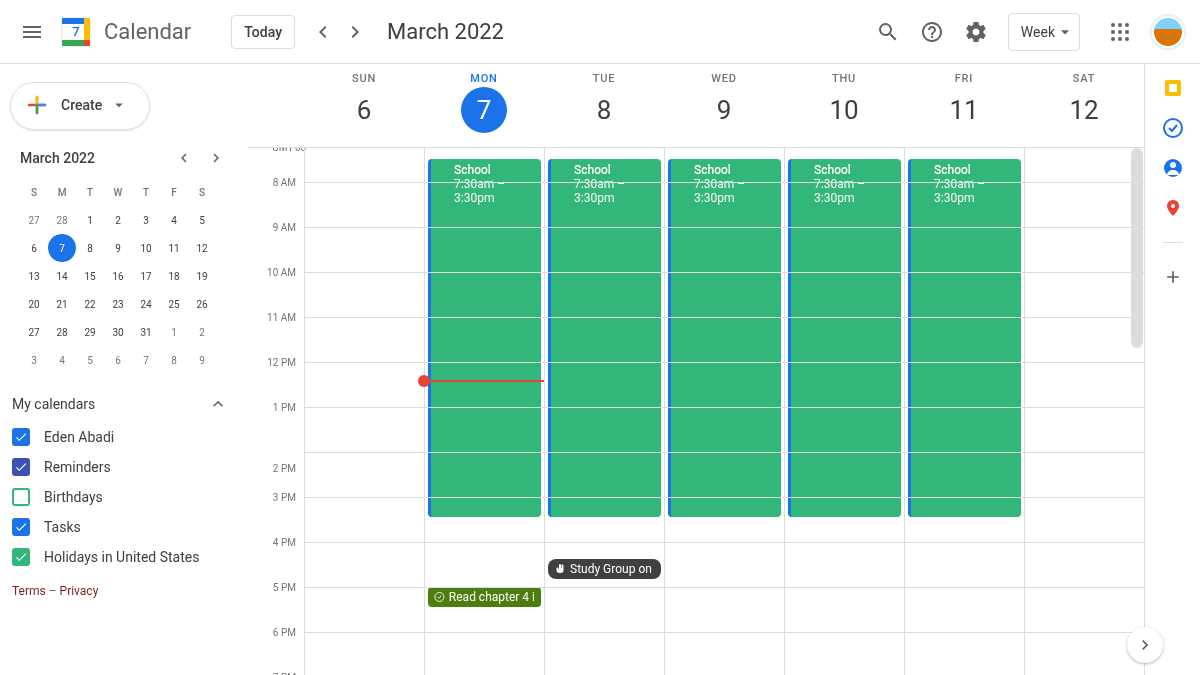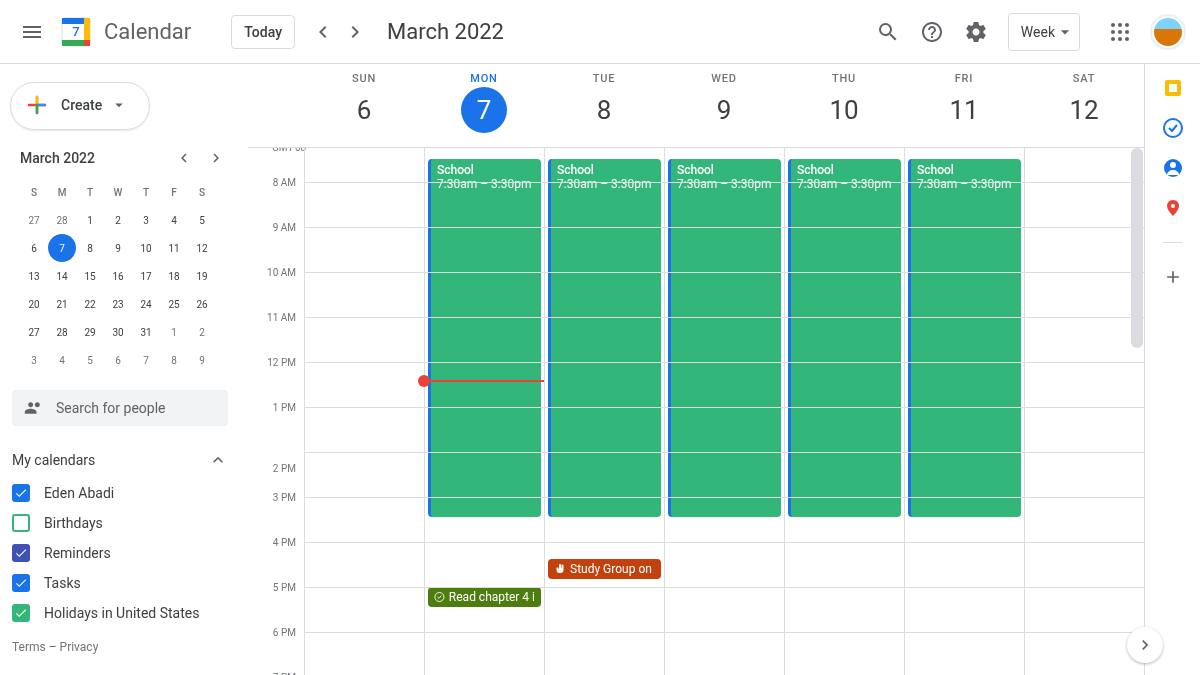--- a/index.html
+++ b/index.html
@@ -49,41 +49,41 @@
 
 .cal-section-header { display: flex; align-items: center; justify-content: space-between; padding: 8px 0; cursor: pointer; }
 .cal-section-title { font-size: 14px; font-weight: 400; color: #3c4043; }
 .cal-section-actions { display: flex; align-items: center; gap: 8px; color: #5f6368; }
 .cal-item { display: flex; align-items: center; padding: 6px 0; cursor: pointer; }
 .cal-checkbox { width: 18px; height: 18px; border-radius: 3px; margin-right: 14px; display: flex; align-items: center; justify-content: center; }
 .cal-checkbox.checked { color: #fff; }
 .cal-label { font-size: 14px; color: #3c4043; }
 
 .footer-links { margin-top: 12px; font-size: 12px; color: #5f6368; }
-.footer-links a { color: #737373; text-decoration: none; }
+.footer-links a { color: #7f1d1d; text-decoration: none; }
 
 
 .main { flex: 1; display: flex; flex-direction: column; position: relative; }
 .day-headers { display: flex; height: 84px; padding-left: 56px; border-bottom: 1px solid #dadce0; }
 .day-header { flex: 1; display: flex; flex-direction: column; align-items: center; padding-top: 8px; }
 .day-name { font-size: 11px; font-weight: 500; color: #70757a; letter-spacing: 0.8px; }
 .day-name.today { color: #1a73e8; }
 .day-num { font-size: 26px; color: #3c4043; width: 46px; height: 46px; display: flex; align-items: center; justify-content: center; border-radius: 50%; margin-top: 2px; cursor: pointer; }
 .day-num.today { background: #1a73e8; color: #fff; }
 
 .grid-wrap { flex: 1; overflow: hidden; position: relative; }
 .tz-label { position: absolute; left: 16px; top: -6px; font-size: 10px; color: #70757a; padding-left: 8px; }
 .time-grid { display: flex; height: 100%; position: relative; }
 .time-col { width: 56px; position: relative; }
 .time-label { position: absolute; right: 8px; font-size: 10px; color: #70757a; transform: translateY(-50%); }
 .day-cols { flex: 1; display: flex; position: relative; }
 .day-col { flex: 1; border-left: 1px solid #dadce0; position: relative; }
 .hour-line { position: absolute; left: 56px; right: 0; height: 1px; background: #dadce0; }
 
-.event { position: absolute; left: 3px; right: 3px; border-radius: 4px; padding: 4px 6px; font-size: 12px; color: #fff; overflow: hidden; cursor: pointer; }
+.event { position: absolute; left: 3px; right: 3px; border-radius: 4px; padding: 4px 23px; font-size: 12px; color: #fff; overflow: hidden; cursor: pointer; }
 .event.school { background: #33b679; border-left: 3px solid #1a73e8; }
 .event-title { font-weight: 500; font-size: 12px; }
 .event-time { font-size: 12px; opacity: 0.95; }
 .event.task { background: #4d7c0f; display: flex; align-items: center; gap: 4px; font-size: 12px; height: 20px; padding: 0 6px; white-space: nowrap; }
 
 .now-line { position: absolute; height: 2px; background: #ea4335; z-index: 5; }
 .now-dot { position: absolute; width: 12px; height: 12px; border-radius: 50%; background: #ea4335; left: -6px; top: -5px; }
 
 
 .sidepanel { width: 56px; border-left: 1px solid #dadce0; display: flex; flex-direction: column; align-items: center; padding-top: 14px; gap: 20px; }
@@ -251,55 +251,49 @@
           <div class="mini-cell other-month">3</div>
           <div class="mini-cell other-month">4</div>
           <div class="mini-cell other-month">5</div>
           <div class="mini-cell other-month">6</div>
           <div class="mini-cell other-month">7</div>
           <div class="mini-cell other-month">8</div>
           <div class="mini-cell other-month">9</div>
         </div>
     </div>
 
-    <div class="search-people">
-      <svg class="search-people-icon" width="20" height="20" viewBox="0 0 24 24">
-          <path fill="currentColor" d="M16 11c1.66 0 2.99-1.34 2.99-3S17.66 5 16 5c-1.66 0-3 1.34-3 3s1.34 3 3 3zm-8 0c1.66 0 2.99-1.34 2.99-3S9.66 5 8 5C6.34 5 5 6.34 5 8s1.34 3 3 3zm0 2c-2.33 0-7 1.17-7 3.5V19h14v-2.5c0-2.33-4.67-3.5-7-3.5z"></path>
-        </svg>
-      <span class="search-people-text">Search for people</span>
-    </div>
 
     <div class="cal-section-header">
       <span class="cal-section-title">My calendars</span>
       <div class="cal-section-actions">
           <svg width="20" height="20" viewBox="0 0 24 24">
             <path fill="currentColor" d="M12 8l-6 6 1.41 1.41L12 10.83l4.59 4.58L18 14z"></path>
           </svg>
         </div>
     </div>
     <div id="my-cals">
         <div class="cal-item">
           <div class="cal-checkbox checked" style="background: rgb(26, 115, 232);">
             <svg width="14" height="14" viewBox="0 0 24 24">
               <path fill="#fff" d="M9 16.17L4.83 12l-1.42 1.41L9 19 21 7l-1.41-1.41z"></path>
             </svg>
           </div>
           <span class="cal-label">Eden Abadi</span>
         </div>
         <div class="cal-item">
-          <div class="cal-checkbox" style="border: 2px solid rgb(51, 182, 121);"></div>
-          <span class="cal-label">Birthdays</span>
-        </div>
-        <div class="cal-item">
           <div class="cal-checkbox checked" style="background: rgb(63, 81, 181);">
             <svg width="14" height="14" viewBox="0 0 24 24">
               <path fill="#fff" d="M9 16.17L4.83 12l-1.42 1.41L9 19 21 7l-1.41-1.41z"></path>
             </svg>
           </div>
           <span class="cal-label">Reminders</span>
+        </div>
+        <div class="cal-item">
+          <div class="cal-checkbox" style="border: 2px solid rgb(51, 182, 121);"></div>
+          <span class="cal-label">Birthdays</span>
         </div>
         <div class="cal-item">
           <div class="cal-checkbox checked" style="background: rgb(26, 115, 232);">
             <svg width="14" height="14" viewBox="0 0 24 24">
               <path fill="#fff" d="M9 16.17L4.83 12l-1.42 1.41L9 19 21 7l-1.41-1.41z"></path>
             </svg>
           </div>
           <span class="cal-label">Tasks</span>
         </div>
       </div>
@@ -381,21 +375,21 @@
                   <path d="M8 12l3 3 5-6" stroke="#fff" stroke-width="2" fill="none"></path>
                 </svg>
                 <span>Read chapter 4 i</span>
               </div>
             </div>
             <div class="day-col">
               <div class="event school" style="top: 11.25px; height: 358px;">
                 <div class="event-title">School</div>
                 <div class="event-time">7:30am – 3:30pm</div>
               </div>
-              <div class="event task" style="background: #c2410c; top: 410.85px;">
+              <div class="event task" style="background: #404040; top: 410.85px; border-radius: 8px;">
                 <svg width="12" height="12" viewBox="0 0 24 24">
                   <path fill="#fff" d="M12 2a2 2 0 012 2v6h1V5a2 2 0 114 0v9a6 6 0 01-6 6h-2a6 6 0 01-6-6v-3a2 2 0 114 0v1h1V4a2 2 0 012-2z"></path>
                 </svg>
                 <span>Study Group on</span>
               </div>
             </div>
             <div class="day-col">
               <div class="event school" style="top: 11.25px; height: 358px;">
                 <div class="event-title">School</div>
                 <div class="event-time">7:30am – 3:30pm</div>

